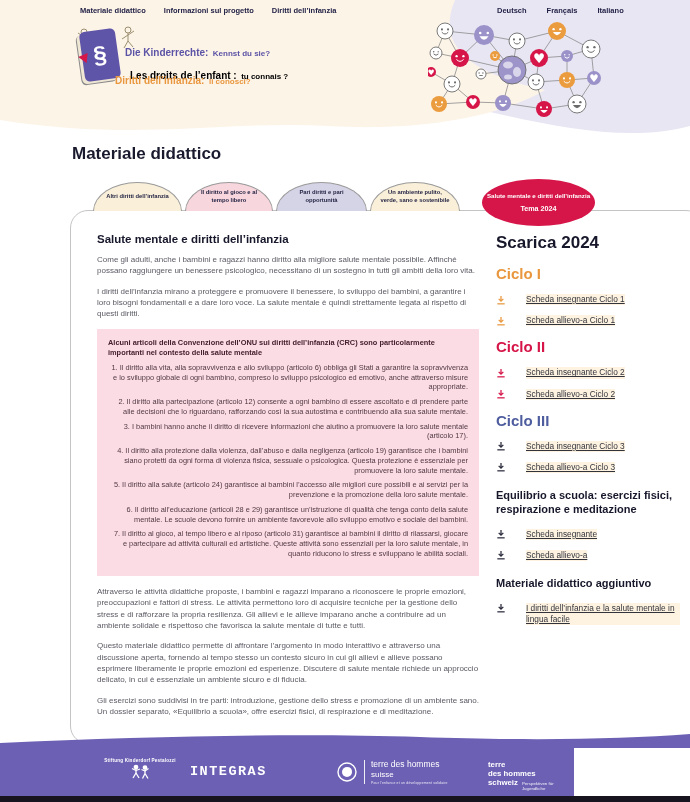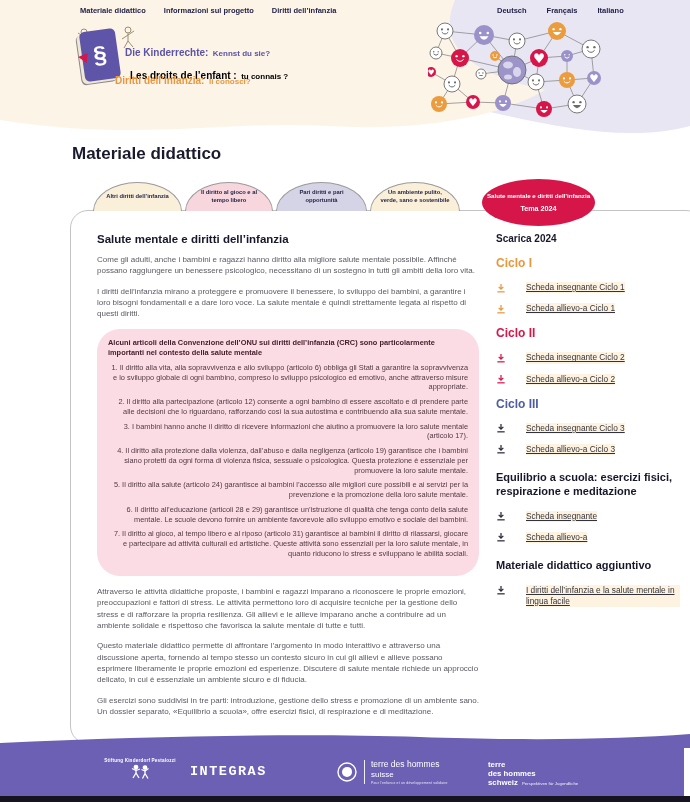--- a/index.html
+++ b/index.html
@@ -51,41 +51,41 @@
   .tab-active .ta-l { font-size:6.2px; font-weight:bold; line-height:1.3; }
   .tab-active .ta-s { font-size:7.2px; font-weight:bold; margin-top:3px; }
 
   
   .card { position:absolute; left:70px; top:210px; width:634px; height:534px; z-index:1;
     background:#fff; border:1px solid #c4c4c4; border-radius:18px; }
 
   .article { position:absolute; left:26px; top:22px; width:382px; }
   .article h2 { font-size:11.5px; font-weight:bold; color:#17172b; margin-bottom:9px; }
   .article p  { font-size:8px; line-height:1.42; color:#5a5a64; margin-bottom:9px; }
-  .infobox { background:#fbdbe4; padding:9px 11px; margin:3px 0 10px 0;border-radius:23px; }
+  .infobox { background:#fbdbe4; padding:9px 11px; margin:3px 0 10px 0; }
   .infobox .ib-title { font-size:7.4px; font-weight:bold; color:#46202e; line-height:1.35; margin-bottom:5px; }
   .infobox p { font-size:7.4px; line-height:1.32; color:#503a42; margin-bottom:5px;text-align:right; }
   .infobox p:last-child { margin-bottom:8px; }
 
   
   .sidebar { position:absolute; left:425px; top:22px; width:184px; }
-  .sb-title { font-size:10px; font-weight:bold; color:#17172b; margin-bottom:12px; }
-  .sb-head { font-size:12px; font-weight:bold; margin:12px 0 12px 0; }
+  .sb-title { font-size:17px; font-weight:bold; color:#17172b; margin-bottom:12px; }
+  .sb-head { font-size:15px; font-weight:bold; margin:12px 0 12px 0; }
   .sb-head.c1 { color:#e9973e; }
   .sb-head.c2 { color:#d61548; }
   .sb-head.c3 { color:#4e5d9e; }
   .sb-head.blk { color:#17172b; font-size:11px; line-height:1.25; margin-top:16px; }
   .dl { display:flex; align-items:flex-start; gap:20px; margin-bottom:10px; cursor:pointer; text-decoration:none; }
   .dl svg { flex-shrink:0; margin-top:0.5px; }
   .dl .dl-t { font-size:8.3px; color:#33333c; text-decoration:underline; background:#fdf3e0; line-height:1.35; }
   .ic-o { color:#e9973e; } .ic-r { color:#d61548; } .ic-d { color:#2a2a3c; }
 
   
   .footer-wave { position:absolute; left:0; top:732px; z-index:6; }
-  .footer { position:absolute; left:0; top:748px; width:684px; height:48px; background:#6c60b4; z-index:6; }
+  .footer { position:absolute; left:0; top:748px; width:574px; height:48px; background:#6c60b4; z-index:6; }
   .footer-dark { position:absolute; left:0; top:796px; width:690px; height:6px; background:#17131f; z-index:7; }
   .f-logo { position:absolute; color:#fff; }
   .f-pest { left:95px; top:10px; width:90px; text-align:center; }
   .f-pest .f-pest-t { font-size:4.6px; font-weight:bold; letter-spacing:0.2px; }
   .f-integras { left:190px; top:16px; font-family:"Liberation Mono", monospace;
     font-size:13.5px; font-weight:bold; letter-spacing:1.5px; }
   .f-tdhs { left:336px; top:12px; display:flex; align-items:center; gap:6px; }
   .f-tdhs .vline { width:1px; height:24px; background:#fff; opacity:.9; }
   .f-tdhs .t1 { font-size:8.5px; line-height:1.15; }
   .f-tdhs .t2 { font-size:8px;  line-height:1.15; }

